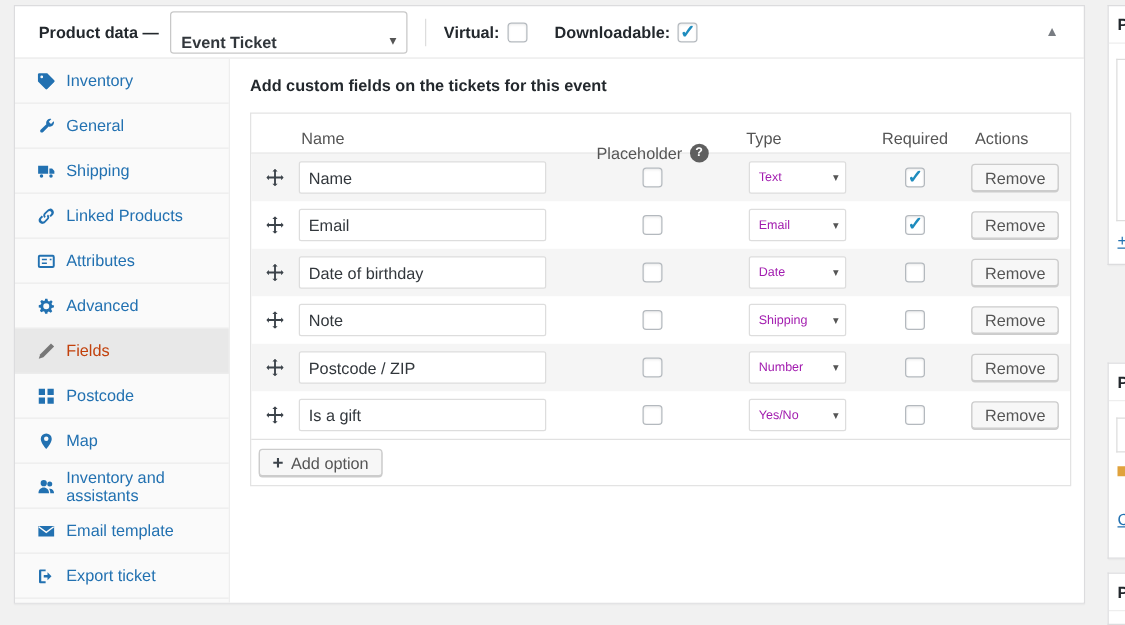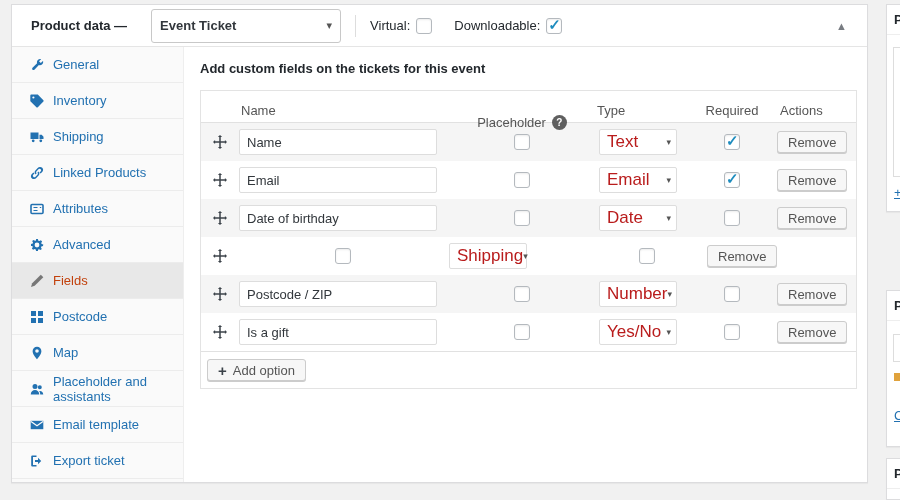--- a/index.html
+++ b/index.html
@@ -16,28 +16,28 @@
     position:absolute; left:11px; top:4px; width:857px; height:479px;
     background:#fff; border:1px solid #dcdcde;
     box-shadow:0 1px 1px rgba(0,0,0,.04);
   }
   .topbar {
     height:42px; display:flex; align-items:center;
     border-bottom:1px solid #e5e5e5; padding:0 12px 0 19px;
   }
   .topbar .title { font-weight:bold; color:#23282d; white-space:nowrap; }
   .product-select {
-    margin-left:24px; width:190px; height:28px; background:#fff;
+    margin-left:9px; width:190px; height:28px; background:#fff;
     border:1px solid #c8c8c8; border-radius:3px; display:flex;
-    align-items:center; padding:16px 8px; cursor:pointer;
+    padding:16px 8px; cursor:pointer;
   }
   .product-select .val { font-weight:bold; color:#32373c; flex:1; }
   .caret { color:#555; font-size:11px; }
   .vsep { width:1px; height:22px; background:#ddd; margin:0 14px; }
-  .cb-label { font-weight:normal; color:#23282d; margin-right:6px; }
+  .cb-label { font-weight:bold; color:#23282d; margin-right:6px; }
   .gap20 { width:22px; }
   .checkbox {
     width:16px; height:16px; background:#fff; border:1px solid #b4b9be;
     border-radius:3px; box-shadow:inset 0 1px 2px rgba(0,0,0,.08);
     position:relative; cursor:pointer; flex:0 0 auto;
   }
   .checkbox.checked::after {
     content:"\2713"; position:absolute; left:1px; top:-3px;
     color:#1e8cbe; font-size:15px; font-weight:bold;
   }
@@ -77,21 +77,21 @@
     width:198px; height:26px; border:1px solid #ddd; border-radius:2px;
     padding:0 7px; font-size:13px; color:#32373c; background:#fff;
     font-family:"Liberation Sans", sans-serif;
   }
   .c-center { display:flex; justify-content:center; }
   .type-select {
     width:78px; height:26px; margin-left:2px; background:#fff;
     border:1px solid #ddd; border-radius:2px; display:flex;
     align-items:center; padding:0 5px 0 7px; cursor:pointer;
   }
-  .type-select .val { flex:1; color:#b91c1c; font-size:17px; }
+  .type-select .val { flex:1; color:#a21caf; font-size:10px; }
   .type-select .caret { font-size:9px; }
   .help-icon {
     width:15px; height:15px; border-radius:50%; background:#5f5f5f;
     color:#fff; font-size:10px; font-weight:bold; display:flex;
     align-items:center; justify-content:center; cursor:pointer;
   }
   .btn {
     display:inline-flex; align-items:center; height:22px; padding:0 10px;
     background:#f7f7f7; border:1px solid #ccc; border-radius:3px;
     box-shadow:0 1px 0 #ccc; color:#555; font-size:13px; cursor:pointer;
@@ -145,29 +145,29 @@
     <span class="gap20"></span>
     <span class="cb-label">Downloadable:</span>
     <span class="checkbox checked"></span>
     <span class="toggle">▲</span>
   </div>
 
   <div class="panel-body">
     <ul class="tabs">
       <li>
         <svg class="ic" viewBox="0 0 14 14" fill="currentColor">
+            <path d="M7.8.6l5.6 5.6c.4.4.4 1 0 1.4l-5.6 5.6c-.4.4-1 .4-1.4 0L.6 7.4C.4 7.2.3 7 .3 6.7V1.6C.3 1 .8.5 1.4.5h5.1c.5 0 1 .1 1.3.1zM3.4 4.6a1.1 1.1 0 1 0 0-2.2 1.1 1.1 0 0 0 0 2.2z"></path>
+          </svg>
+        <span>Inventory</span>
+      </li>
+      <li>
+        <svg class="ic" viewBox="0 0 14 14" fill="currentColor">
             <path d="M13.2 4c0 1.8-1.5 3.3-3.3 3.3-.3 0-.7-.1-1-.2l-4.5 4.6c-.5.5-1.4.5-1.9 0s-.5-1.4 0-1.9l4.6-4.5c-.1-.3-.2-.7-.2-1C6.9 2.5 8.4 1 10.2 1c.3 0 .6.1.9.2L9 3.3l1.8 1.8 2.1-2.1c.2.3.3.6.3 1z"></path>
           </svg>
         <span>General</span>
-      </li>
-      <li>
-        <svg class="ic" viewBox="0 0 14 14" fill="currentColor">
-            <path d="M7.8.6l5.6 5.6c.4.4.4 1 0 1.4l-5.6 5.6c-.4.4-1 .4-1.4 0L.6 7.4C.4 7.2.3 7 .3 6.7V1.6C.3 1 .8.5 1.4.5h5.1c.5 0 1 .1 1.3.1zM3.4 4.6a1.1 1.1 0 1 0 0-2.2 1.1 1.1 0 0 0 0 2.2z"></path>
-          </svg>
-        <span>Inventory</span>
       </li>
       <li>
         <svg class="ic" viewBox="0 0 14 14" fill="currentColor">
             <path d="M.5 2.5h8V9h-8zM9.5 4.7h2.2l1.8 2V9H9.5zM4.6 10.8a1.4 1.4 0 1 1-2.8 0 1.4 1.4 0 0 1 2.8 0zM12.2 10.8a1.4 1.4 0 1 1-2.8 0 1.4 1.4 0 0 1 2.8 0z"></path>
           </svg>
         <span>Shipping</span>
       </li>
       <li>
         <svg class="ic" viewBox="0 0 14 14" fill="currentColor">
             <path d="M5.6 8.4a3 3 0 0 1 0-4.2L7.7 2.1a3 3 0 1 1 4.2 4.2L10.6 7.6 9.5 6.5l1.3-1.3a1.5 1.5 0 0 0-2.1-2.1L6.6 5.2a1.5 1.5 0 0 0 0 2.1zM8.4 5.6a3 3 0 0 1 0 4.2l-2.1 2.1a3 3 0 1 1-4.2-4.2l1.3-1.3 1.1 1.1-1.3 1.3a1.5 1.5 0 0 0 2.1 2.1l2.1-2.1a1.5 1.5 0 0 0 0-2.1z"></path>
@@ -202,21 +202,21 @@
       <li>
         <svg class="ic" viewBox="0 0 14 14" fill="currentColor">
             <path d="M7 .8a4.4 4.4 0 0 0-4.4 4.4C2.6 8.5 7 13.2 7 13.2s4.4-4.7 4.4-8A4.4 4.4 0 0 0 7 .8zm0 6a1.8 1.8 0 1 1 0-3.6 1.8 1.8 0 0 1 0 3.6z"></path>
           </svg>
         <span>Map</span>
       </li>
       <li>
         <svg class="ic" viewBox="0 0 14 14" fill="currentColor">
             <path d="M5 7a2.5 2.5 0 1 0 0-5 2.5 2.5 0 0 0 0 5zM9.8 7.2a2 2 0 1 0 0-4 2 2 0 0 0 0 4zM.8 12.6v-.5c0-2.3 1.9-4.2 4.2-4.2s4.2 1.9 4.2 4.2v.5zM10.2 12.6v-.5c0-1.2-.4-2.2-1-3.1.3 0 .5-.1.8-.1 1.8 0 3.2 1.5 3.2 3.2v.5z"></path>
           </svg>
-        <span>Placeholder and assistants</span>
+        <span>Inventory and assistants</span>
       </li>
       <li>
         <svg class="ic" viewBox="0 0 14 14">
             <path fill="currentColor" d="M.7 2.8h12.6v8.4H.7z"></path>
             <path d="M1 3.4l6 4.4 6-4.4" fill="none" stroke="#fafafa" stroke-width="1.2"></path>
           </svg>
         <span>Email template</span>
       </li>
       <li>
         <svg class="ic" viewBox="0 0 14 14" fill="currentColor">
@@ -307,20 +307,21 @@
             </div>
           <div class="c-actions"><button class="btn">Remove</button></div>
         </div>
 
         <div class="trow drow">
           <div class="c-drag">
               <svg viewBox="0 0 14 14" fill="currentColor">
                 <path d="M7 0 9.1 2.1H7.75V6.25H11.9V4.9L14 7l-2.1 2.1V7.75H7.75V11.9H9.1L7 14 4.9 11.9h1.35V7.75H2.1V9.1L0 7l2.1-2.1v1.35h4.15V2.1H4.9Z"></path>
               </svg>
             </div>
+          <div><input class="name-input" value="Note" style=""></div>
           <div class="c-center">
               <span class="checkbox"></span>
             </div>
           <div>
               <div class="type-select">
                 <span class="val">Shipping</span>
                 <span class="caret">▾</span>
               </div>
             </div>
           <div class="c-center">

